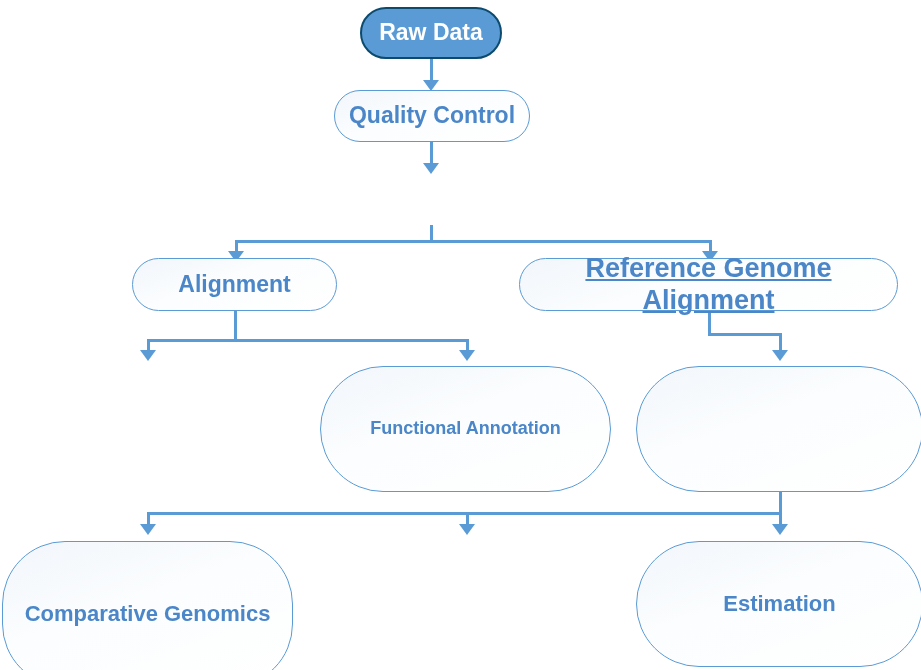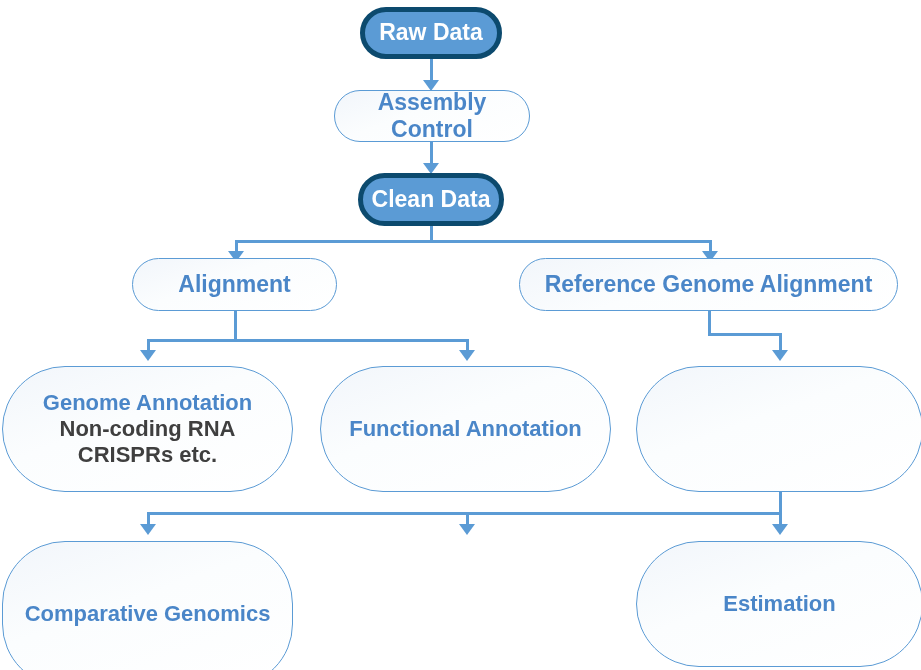--- a/index.html
+++ b/index.html
@@ -22,21 +22,21 @@
     display:flex;
     flex-direction:column;
     align-items:center;
     justify-content:center;
     text-align:center;
     line-height:1.18;
     z-index:3;
   }
   .node.filled{
     background:#5B9BD5;
-    border:5px solid #0c4a6e;
+    border:2px solid #0c4a6e;
     color:#ffffff;
     font-weight:bold;
   }
   .node.outline{
     background:linear-gradient(160deg,#f2f6fb 0%,#fbfdfe 42%,#ffffff 100%);
     border:1.4px solid #5B9BD5;
     color:#4A86C8;
     font-weight:bold;
   }
   .node .t1{display:block;}
@@ -93,42 +93,34 @@
   <div class="ln vline" style="left:466px;top:512px;height:15px;"></div>
   <div class="arrow" style="left:459px;top:524px;"></div>
   <div class="ln vline" style="left:779px;top:512px;height:15px;"></div>
   <div class="arrow" style="left:772px;top:524px;"></div>
 
   <div class="node filled" style="left:360px;top:7px;width:142px;height:52px;border-radius:26px;font-size:23px;">
     <span class="t1">Raw Data</span>
   </div>
 
   <div class="node outline" style="left:334px;top:90px;width:196px;height:52px;border-radius:26px;font-size:23px;">
-    <span class="t1">Assembly Control</span>
+    <span class="t1">Quality Control</span>
   </div>
 
-  <div class="node filled" style="left:358px;top:173px;width:146px;height:53px;border-radius:27px;font-size:23px;">
-    <span class="t1">Clean Data</span>
-  </div>
 
   <div class="node outline" style="left:132px;top:258px;width:205px;height:53px;border-radius:27px;font-size:23px;">
     <span class="t1">Alignment</span>
   </div>
 
-  <div class="node outline" style="left:519px;top:258px;width:379px;height:53px;border-radius:27px;font-size:23px;">
+  <div class="node outline" style="left:519px;top:258px;width:379px;height:53px;border-radius:27px;font-size:27px;text-decoration:underline;">
     <span class="t1">Reference Genome Alignment</span>
   </div>
 
-  <div class="node outline" style="left:2px;top:366px;width:291px;height:126px;border-radius:63px;font-size:22px;">
-    <span class="t1">Genome Annotation</span>
-    <span class="t2 sub-dark">Non-coding RNA</span>
-    <span class="t2 sub-dark">CRISPRs etc.</span>
-  </div>
 
-  <div class="node outline" style="left:320px;top:366px;width:291px;height:126px;border-radius:63px;font-size:22px;">
+  <div class="node outline" style="left:320px;top:366px;width:291px;height:126px;border-radius:63px;font-size:18px;">
     <span class="t1">Functional Annotation</span>
   </div>
 
   <div class="node outline" style="left:636px;top:366px;width:287px;height:126px;border-radius:63px;font-size:22px;">
   </div>
 
   <div class="node outline" style="left:2px;top:541px;width:291px;height:146px;border-radius:63px;font-size:22px;">
     <span class="t1">Comparative Genomics</span>
   </div>
 

